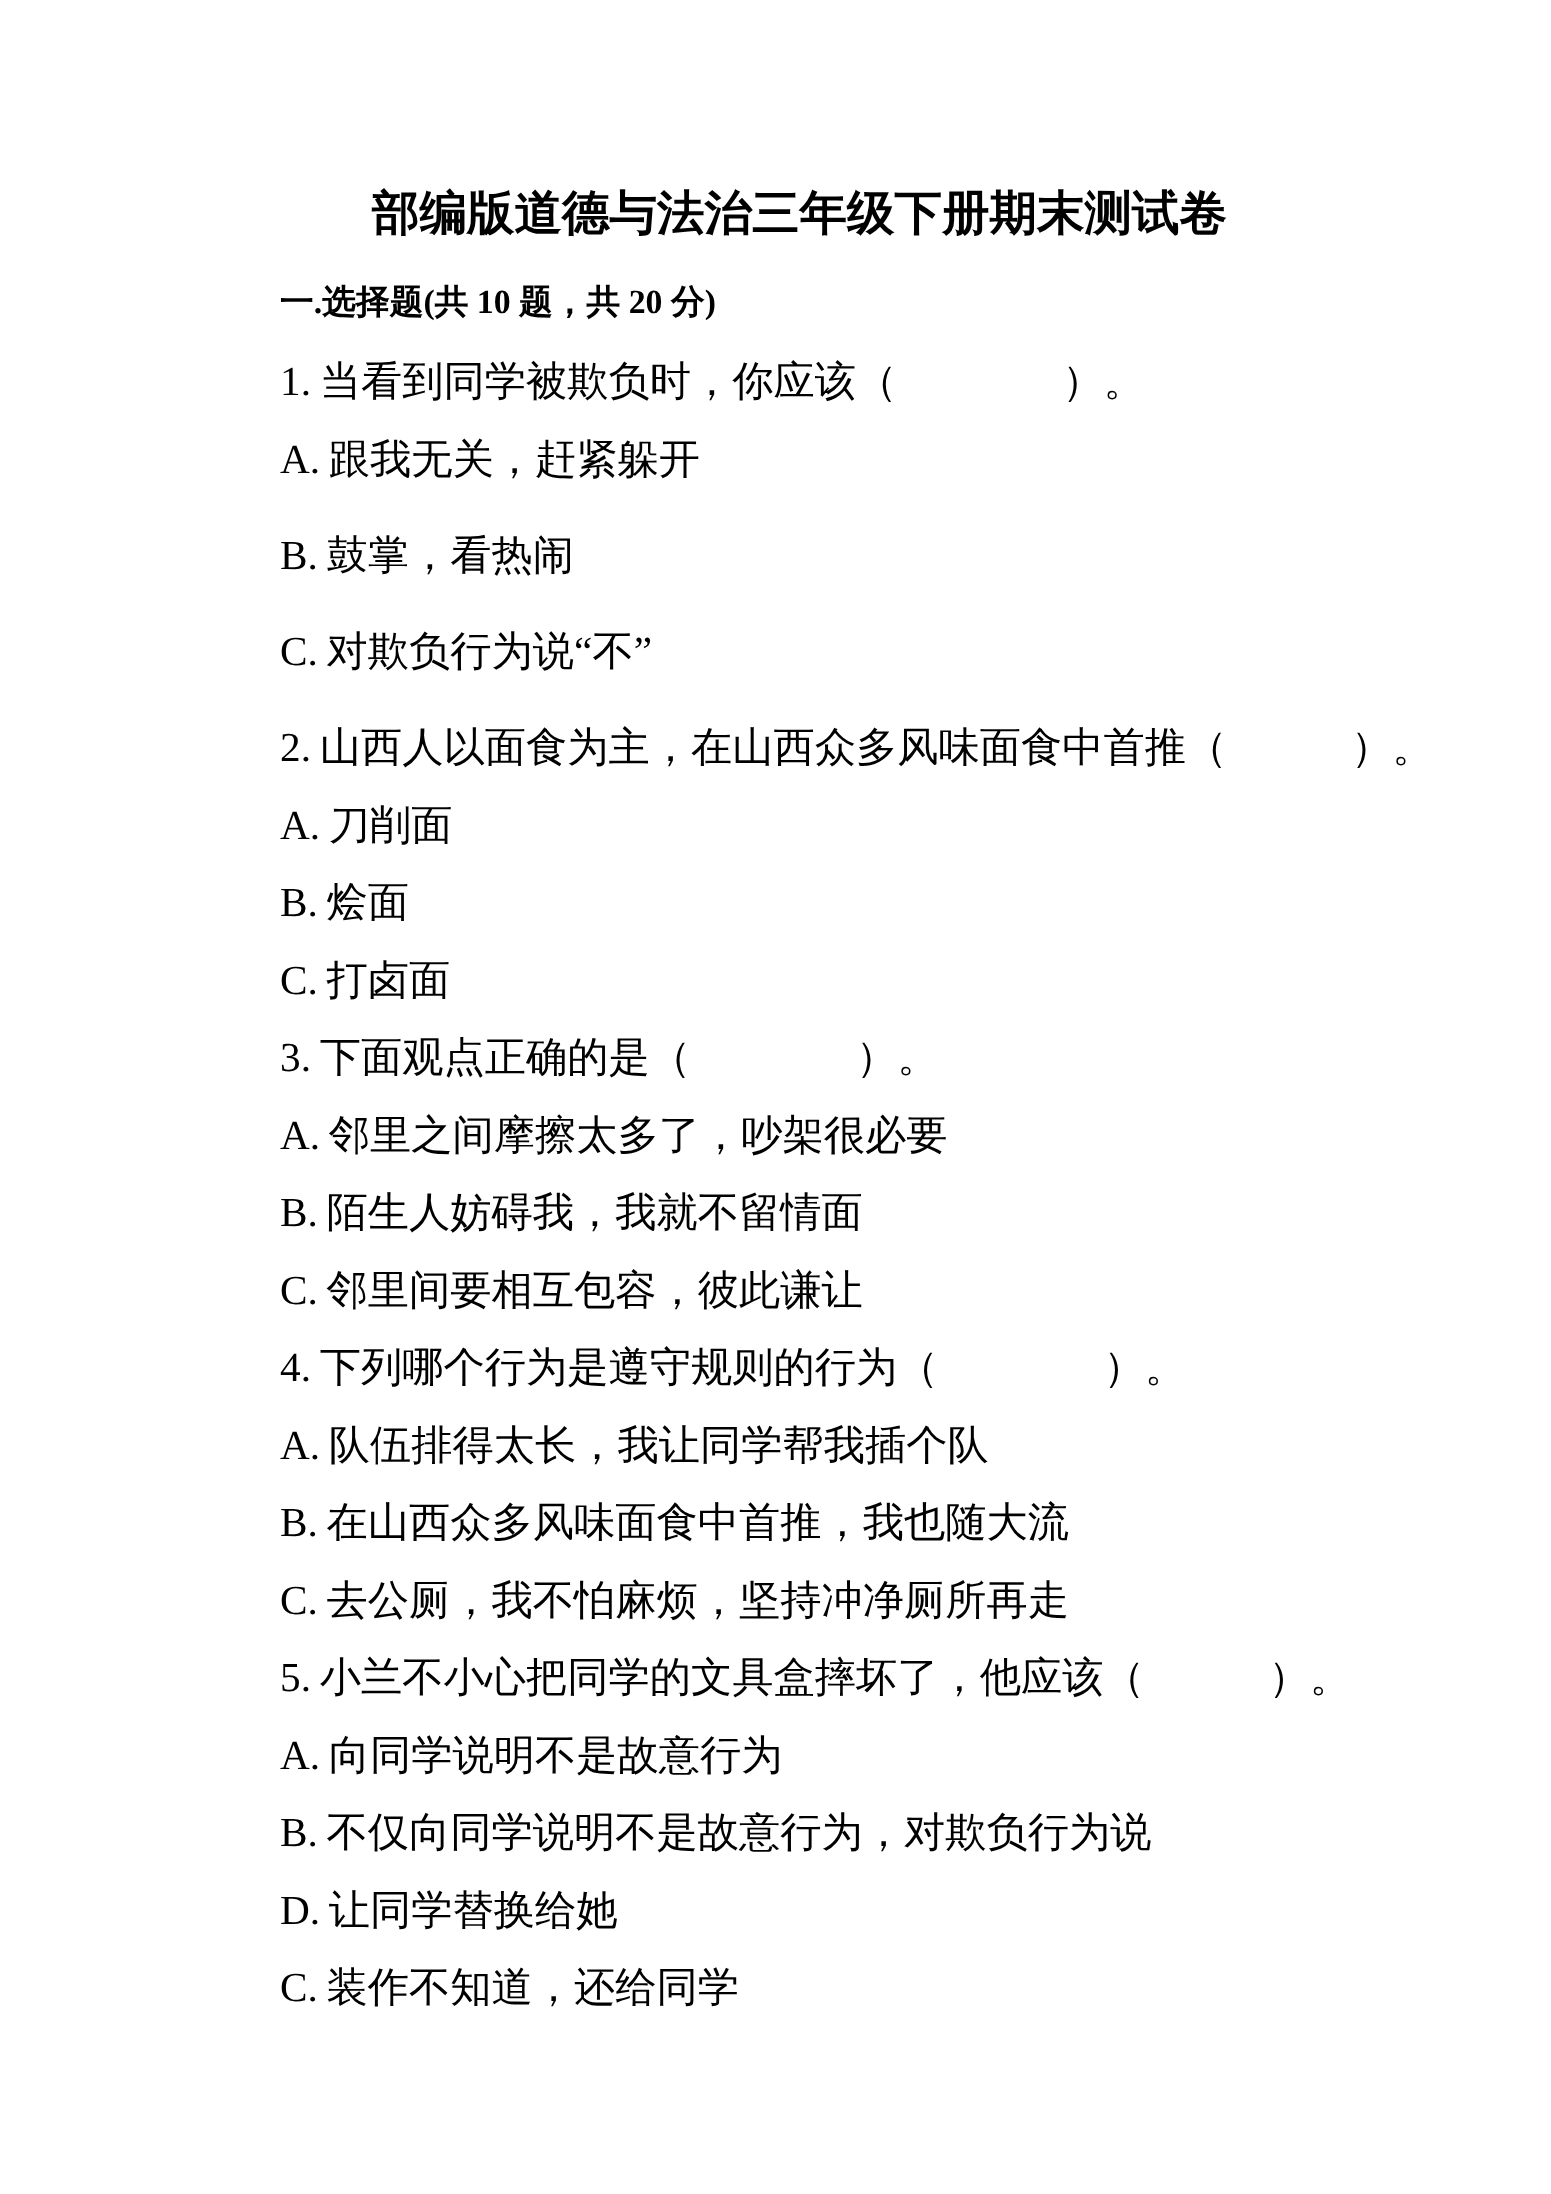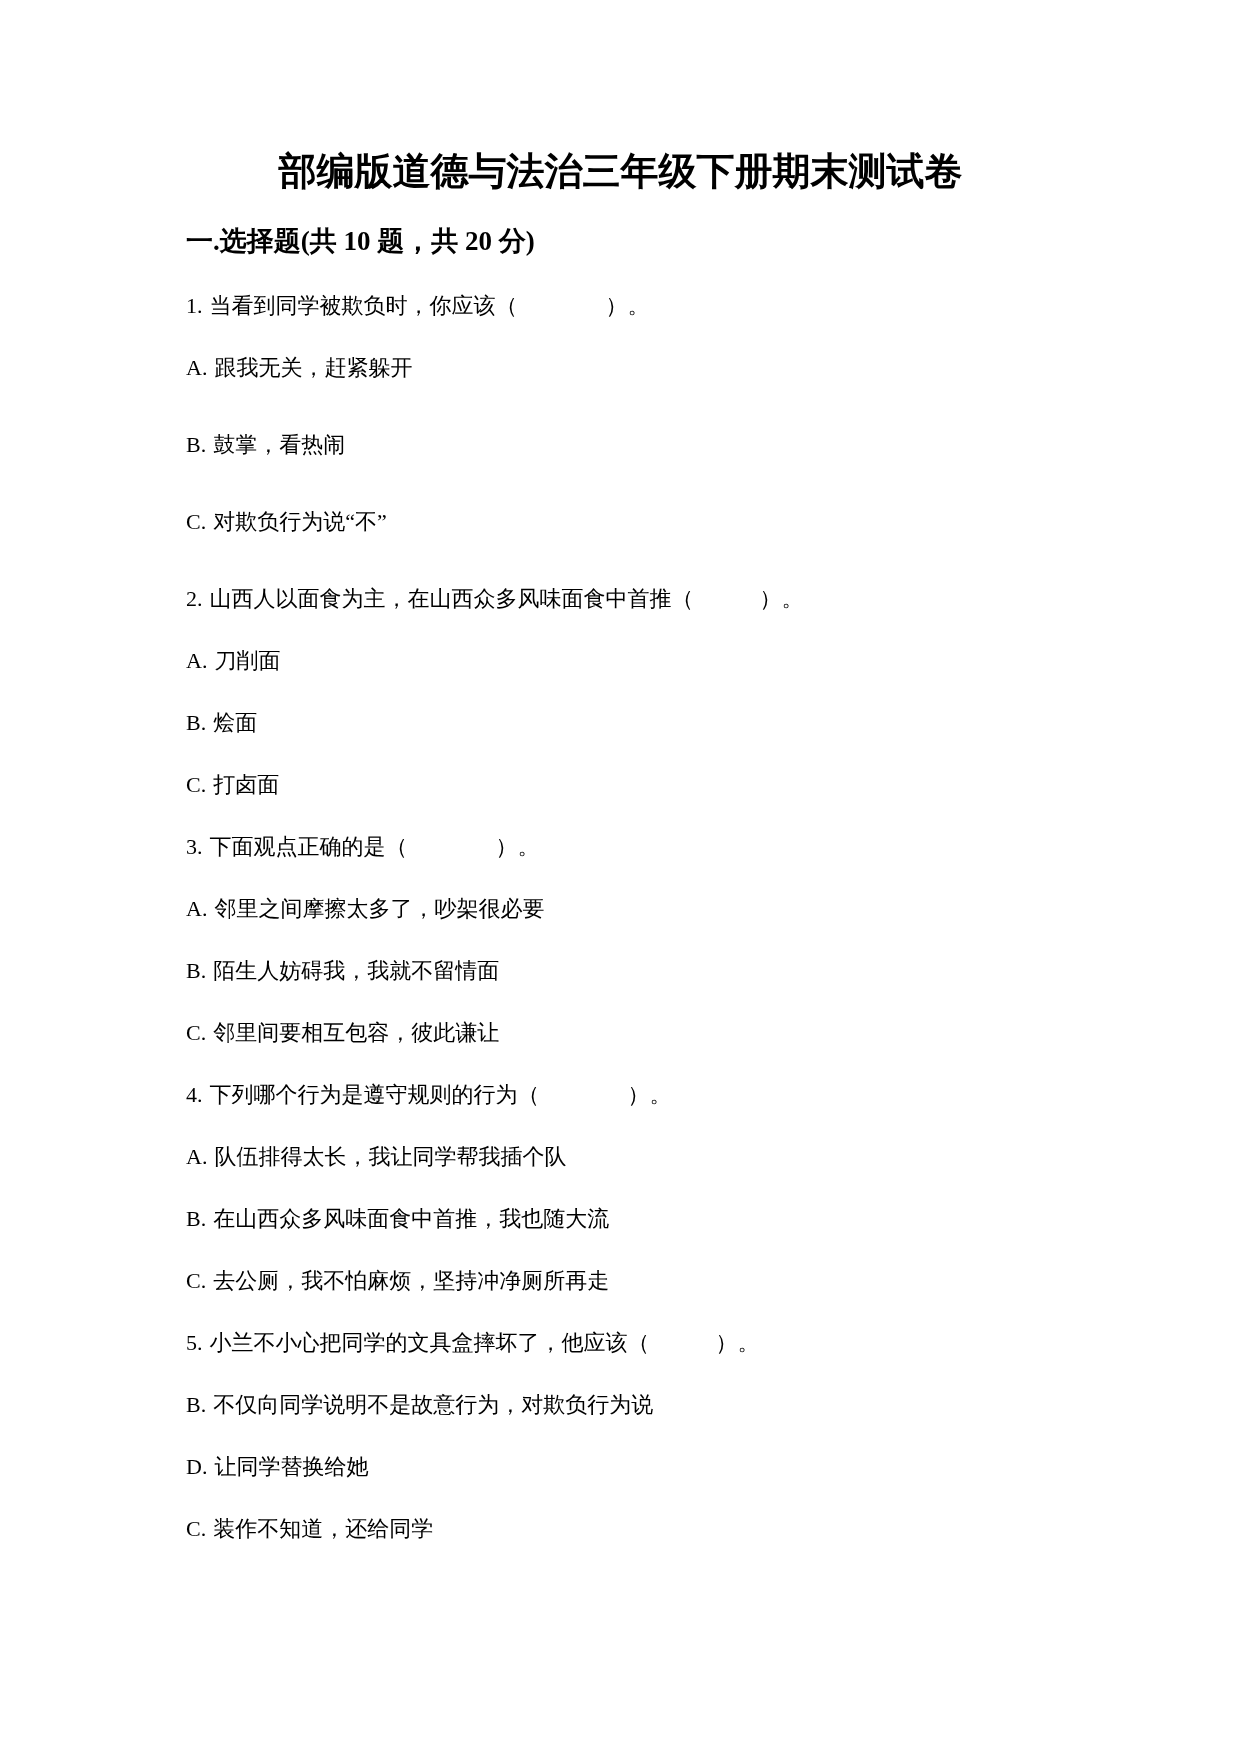--- a/index.html
+++ b/index.html
@@ -9,38 +9,39 @@
   }
   body {
     width: 1241px;
     height: 1755px;
     overflow: hidden;
     color: #000000;
     font-family: "Liberation Serif", "DejaVu Serif", serif;
   }
   .doc {
     padding-top: 146px;
+    padding-left: 38px;
   }
   .title {
     margin: 0;
     font-size: 38px;
     line-height: 50px;
     font-weight: bold;
     text-align: center;
     white-space: nowrap;
   }
   .section-heading {
     margin: 28px 0 32px 186px;
     font-size: 27px;
     line-height: 34px;
     font-weight: bold;
   }
   .para {
     margin: 0 90px 30px 186px;
-    font-size: 22px;
+    font-size: 33px;
     line-height: 32px;
   }
   
   .question-block:nth-of-type(1) .option {
     margin-bottom: 45px;
   }
   .prefix {
     margin-right: 7px;
   }
 </style>
@@ -87,20 +88,21 @@
   <p class="para option"><span class="prefix">A.</span><span>队伍排得太长，我让同学帮我插个队</span></p>
 
   <p class="para option"><span class="prefix">B.</span><span>在山西众多风味面食中首推，我也随大流</span></p>
 
   <p class="para option"><span class="prefix">C.</span><span>去公厕，我不怕麻烦，坚持冲净厕所再走</span></p>
 </section>
 
   <section class="question-block">
     <p class="para question-text"><span class="prefix">5.</span><span>小兰不小心把同学的文具盒摔坏了，他应该（　　　）。</span></p>
 
+  <p class="para option"><span class="prefix">A.</span><span>向同学说明不是故意行为</span></p>
 
   <p class="para option"><span class="prefix">B.</span><span>不仅向同学说明不是故意行为，对欺负行为说</span></p>
 
   <p class="para option"><span class="prefix">D.</span><span>让同学替换给她</span></p>
 
   <p class="para option"><span class="prefix">C.</span><span>装作不知道，还给同学</span></p>
 </section>
 </div>
 </div>
 

